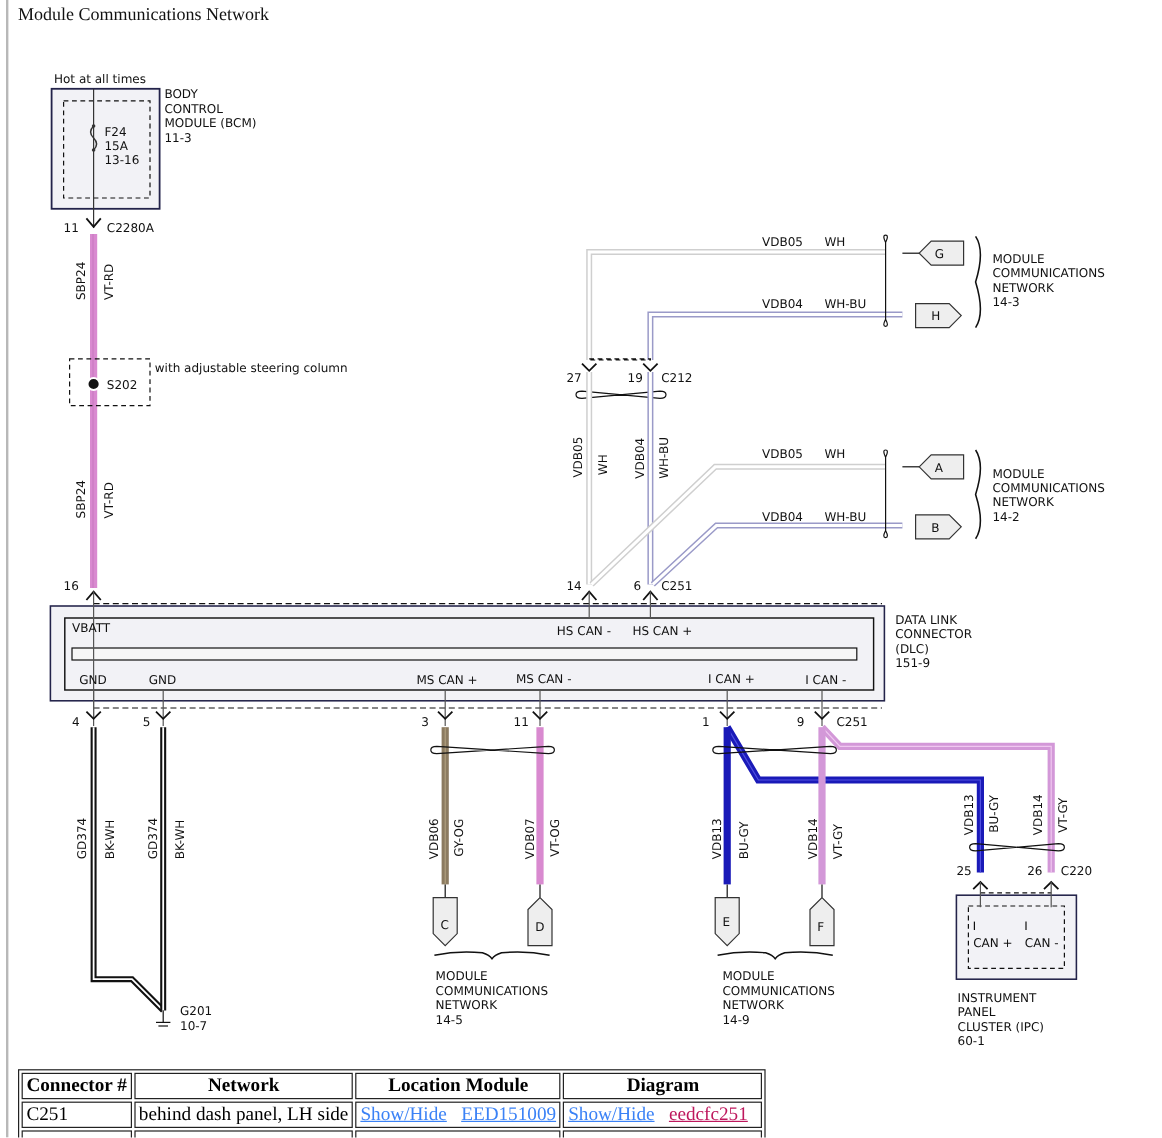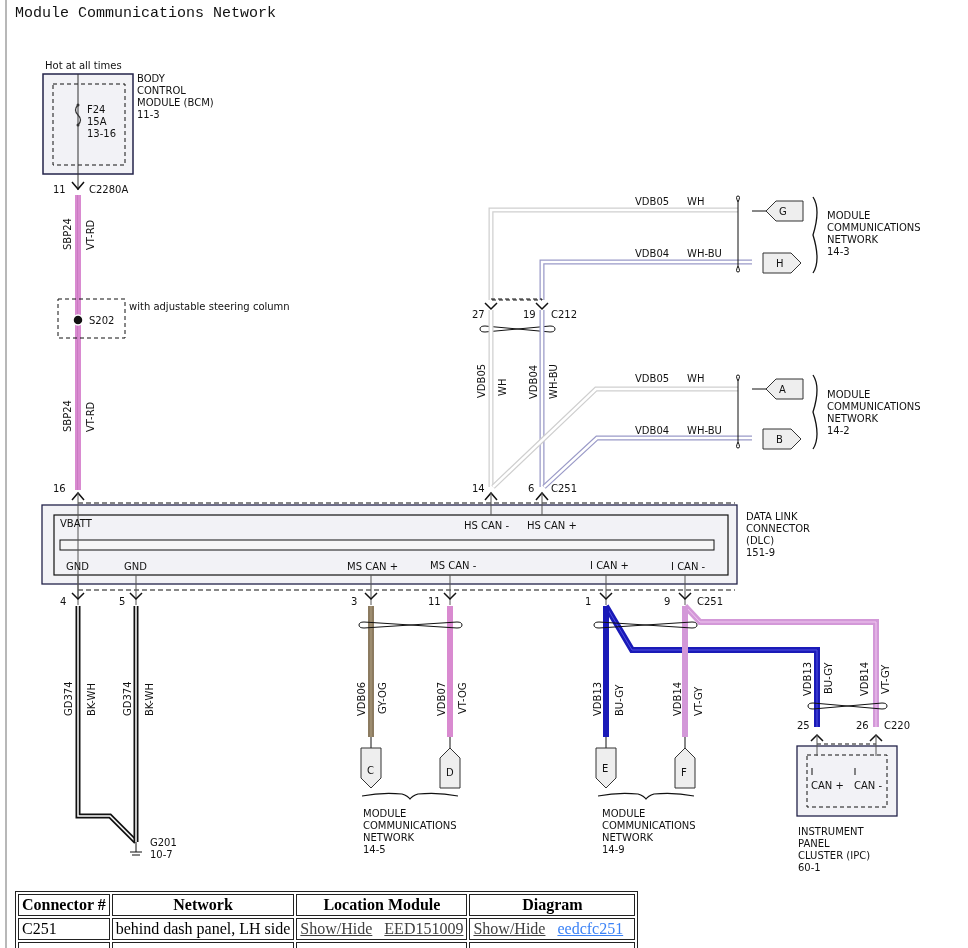--- a/index.html
+++ b/index.html
@@ -1,25 +1,25 @@
 <!DOCTYPE html>
 <html><head>
 <meta charset="utf-8">
 <style>
   html, body { margin:0; padding:0; background:#fff; }
   body { width:968px; height:948px; overflow:hidden; position:relative; font-family:"Liberation Serif", serif; }
   .left-rule { position:absolute; left:5px; top:0; width:2px; height:948px; background:#b8b8b8; }
-  .page-title { position:absolute; left:15px; top:5px; font-size:15px; color:#111; font-family:Liberation Mono, monospace; }
+  .page-title { position:absolute; left:15px; top:5px; font-size:15px; color:#111; font-family:Liberation Serif, serif; }
   svg#diagram { position:absolute; left:0; top:0; }
   svg text { font-family:"DejaVu Sans", sans-serif; font-size:10px; fill:#111; }
   table.conn { position:absolute; left:15px; top:891px; border-collapse:separate; border-spacing:2px; border:1px solid #222; font-family:"Liberation Serif", serif; font-size:16px; }
   table.conn th, table.conn td { border:1px solid #222; padding:1px 3px; white-space:nowrap; }
   table.conn th { font-weight:bold; text-align:center;margin-top:42px; }
-  a.lnk { color:#404040; text-decoration:underline;margin-top:23px; }
-  a.lnk-visited { color:#3b82f6; }
+  a.lnk { color:#3b82f6; text-decoration:underline;margin-top:23px; }
+  a.lnk-visited { color:#be185d; }
   .gap { display:inline-block; width:12px; }
 </style>
 </head>
 <body>
 
 <div class="left-rule"></div>
 <div class="page-title">Module Communications Network</div>
 
 <svg id="diagram" width="968" height="890">
   <defs>

